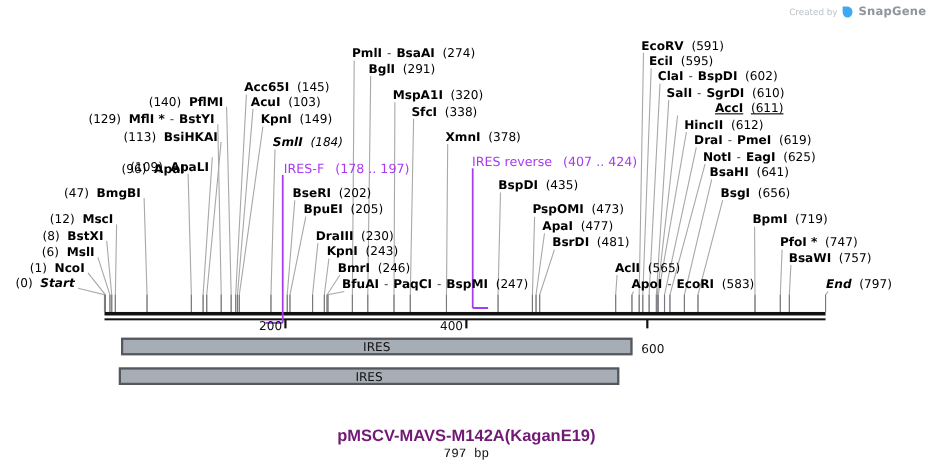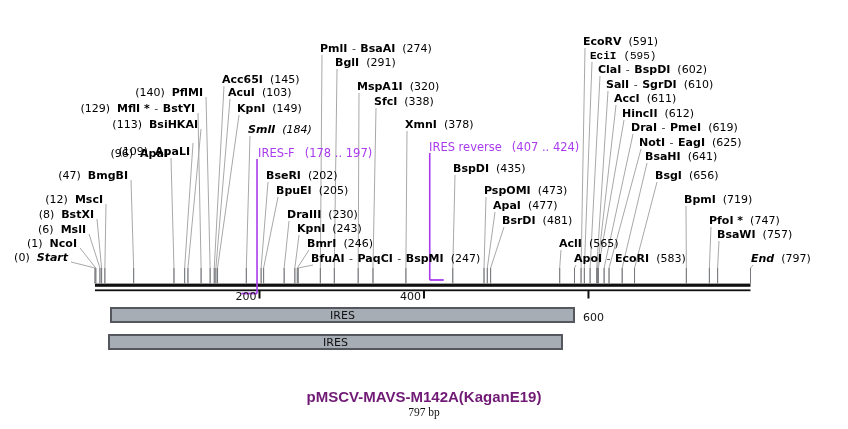--- a/index.html
+++ b/index.html
@@ -14,21 +14,21 @@
   .site-label.pos-first .name{margin-left:7px;}
   .site-label.italic .name{font-style:italic;}
   .primer-label{position:absolute;font-size:11.5px;line-height:12px;white-space:nowrap;}
   .primer-label .prange{margin-left:10px;}
   .ruler-num{position:absolute;font-size:11px;line-height:11px;color:#111;transform:translateX(-100%);}
   .feature{position:absolute;box-sizing:border-box;border:2px solid #54585E;background:#A7ADB5;
            display:flex;align-items:center;justify-content:center;font-size:11px;color:#111;}
   .title{position:absolute;left:0;right:0;top:388px;text-align:center;
          font-family:"Liberation Sans",sans-serif;font-weight:bold;font-size:15px;color:#701a75;}
   .subtitle{position:absolute;left:0;right:0;top:406px;text-align:center;
-            font-family:Liberation Serif, serif;font-size:11.5px;color:#111;}
+            font-family:Liberation Mono, monospace;font-size:11.5px;color:#111;}
   .branding{position:absolute;top:5px;right:6px;display:flex;align-items:center;gap:5px;}
   .created-by{font-size:8px;color:#BDC3C9;}
   .brand-name{font-size:10.5px;font-weight:bold;color:#8D959D;letter-spacing:.2px;}
   .drop{width:9px;height:10px;background:#3FA9F5;border-radius:0 50% 50% 50%;}
 </style>
 </head>
 <body>
 
 <div class="canvas">
   <svg id="map-svg" width="848" height="429">
@@ -164,39 +164,44 @@
       <div class="site-label name-first" style="top: 81px; left: 357px;"><span class="name"><span>MspA1I</span></span><span class="pos">(320)</span></div>
       <div class="site-label name-first" style="top: 96px; left: 374px;"><span class="name"><span>SfcI</span></span><span class="pos">(338)</span></div>
       <div class="site-label name-first" style="top: 119px; left: 405px;"><span class="name"><span>XmnI</span></span><span class="pos">(378)</span></div>
       <div class="site-label name-first" style="top: 163px; left: 453px;"><span class="name"><span>BspDI</span></span><span class="pos">(435)</span></div>
       <div class="site-label name-first" style="top: 185px; left: 484px;"><span class="name"><span>PspOMI</span></span><span class="pos">(473)</span></div>
       <div class="site-label name-first" style="top: 200px; left: 493px;"><span class="name"><span>ApaI</span></span><span class="pos">(477)</span></div>
       <div class="site-label name-first" style="top: 215px; left: 502px;"><span class="name"><span>BsrDI</span></span><span class="pos">(481)</span></div>
       <div class="site-label name-first" style="top: 238px; left: 559px;"><span class="name"><span>AclI</span></span><span class="pos">(565)</span></div>
       <div class="site-label name-first" style="top: 253px; left: 574px;"><span class="name"><span>ApoI</span><span class="sep"> - </span><span>EcoRI</span></span><span class="pos">(583)</span></div>
       <div class="site-label name-first" style="top: 36px; left: 583px;"><span class="name"><span>EcoRV</span></span><span class="pos">(591)</span></div>
-      <div class="site-label name-first" style="top: 50px; left: 590px; font-family: Liberation Mono, monospace;"><span class="name"><span>EciI</span></span><span class="pos">(595)</span></div>
+      <div class="site-label name-first" style="top: 50px; left: 590px;"><span class="name"><span>EciI</span></span><span class="pos">(595)</span></div>
       <div class="site-label name-first" style="top: 64px; left: 598px;"><span class="name"><span>ClaI</span><span class="sep"> - </span><span>BspDI</span></span><span class="pos">(602)</span></div>
       <div class="site-label name-first" style="top: 79px; left: 606px;"><span class="name"><span>SalI</span><span class="sep"> - </span><span>SgrDI</span></span><span class="pos">(610)</span></div>
-      <div class="site-label name-first" style="top: 93px; left: 614px;"><span class="name"><span>AccI</span></span><span class="pos">(611)</span></div>
+      <div class="site-label name-first" style="top: 93px; left: 650px; text-decoration: underline;"><span class="name"><span>AccI</span></span><span class="pos">(611)</span></div>
       <div class="site-label name-first" style="top: 108px; left: 622px;"><span class="name"><span>HincII</span></span><span class="pos">(612)</span></div>
       <div class="site-label name-first" style="top: 122px; left: 631px;"><span class="name"><span>DraI</span><span class="sep"> - </span><span>PmeI</span></span><span class="pos">(619)</span></div>
       <div class="site-label name-first" style="top: 137px; left: 639px;"><span class="name"><span>NotI</span><span class="sep"> - </span><span>EagI</span></span><span class="pos">(625)</span></div>
       <div class="site-label name-first" style="top: 151px; left: 645px;"><span class="name"><span>BsaHI</span></span><span class="pos">(641)</span></div>
       <div class="site-label name-first" style="top: 170px; left: 655px;"><span class="name"><span>BsgI</span></span><span class="pos">(656)</span></div>
       <div class="site-label name-first" style="top: 194px; left: 684px;"><span class="name"><span>BpmI</span></span><span class="pos">(719)</span></div>
       <div class="site-label name-first" style="top: 215px; left: 709px;"><span class="name"><span>PfoI *</span></span><span class="pos">(747)</span></div>
       <div class="site-label name-first" style="top: 229px; left: 717px;"><span class="name"><span>BsaWI</span></span><span class="pos">(757)</span></div>
       <div class="site-label name-first italic" style="top: 253px; left: 751px;"><span class="name"><span>End</span></span><span class="pos">(797)</span></div>
       <div class="primer-label" style="left: 258px; top: 147px; color: rgb(169, 59, 238);"><span class="pname">IRES-F</span><span class="prange">(178 .. 197)</span></div>
       <div class="primer-label" style="left: 429px; top: 141px; color: rgb(169, 59, 238);"><span class="pname">IRES reverse</span><span class="prange">(407 .. 424)</span></div>
       <div class="feature" style="left: 110px; top: 307px; width: 465px; height: 16px;">
         <span>IRES</span>
       </div>
       <div class="feature" style="left: 108px; top: 334px; width: 455px; height: 16px;">
         <span>IRES</span>
       </div>
     </div>
 
+  <div class="branding">
+    <span class="created-by">Created by</span>
+    <span class="drop"></span>
+    <span class="brand-name">SnapGene</span>
+  </div>
 
   <div class="title">pMSCV-MAVS-M142A(KaganE19)</div>
   <div class="subtitle">797 bp</div>
 </div>
 
 </body></html>

